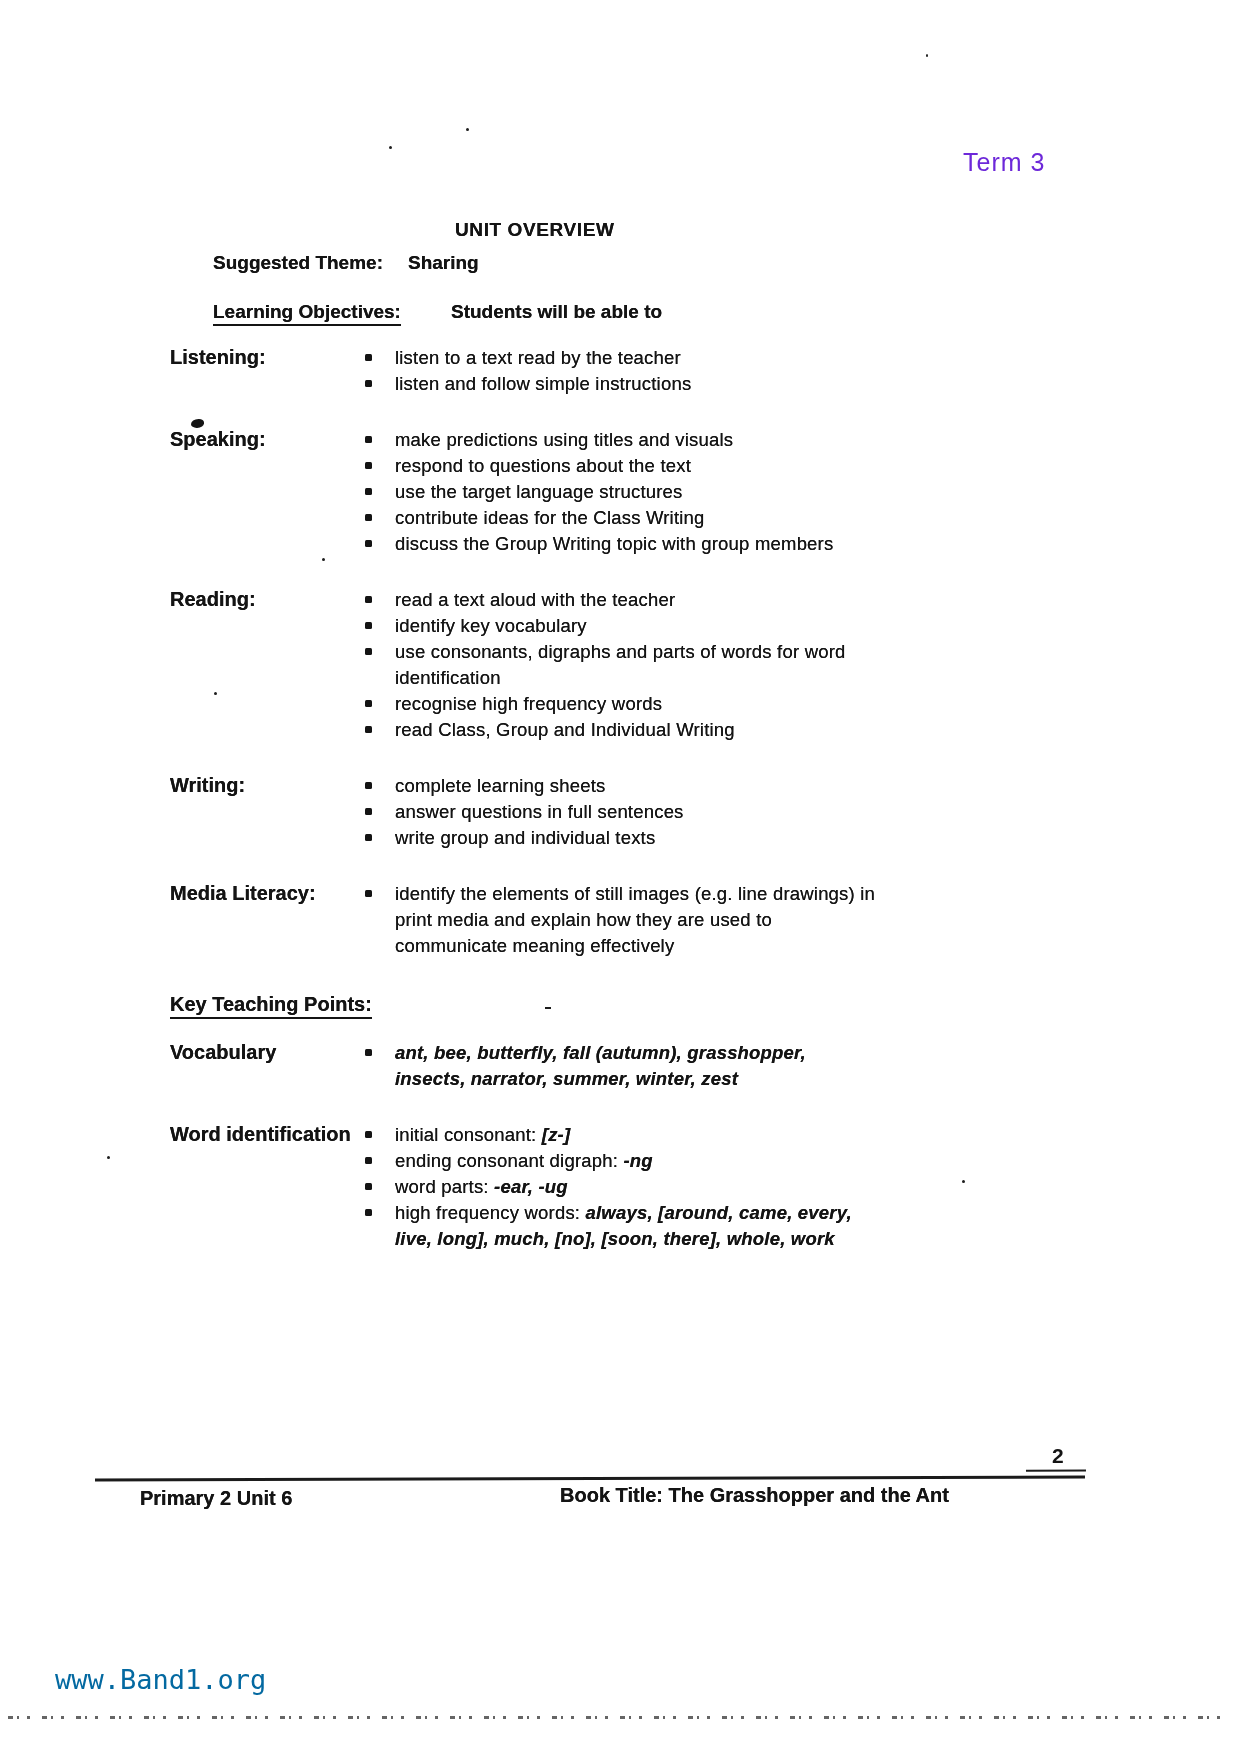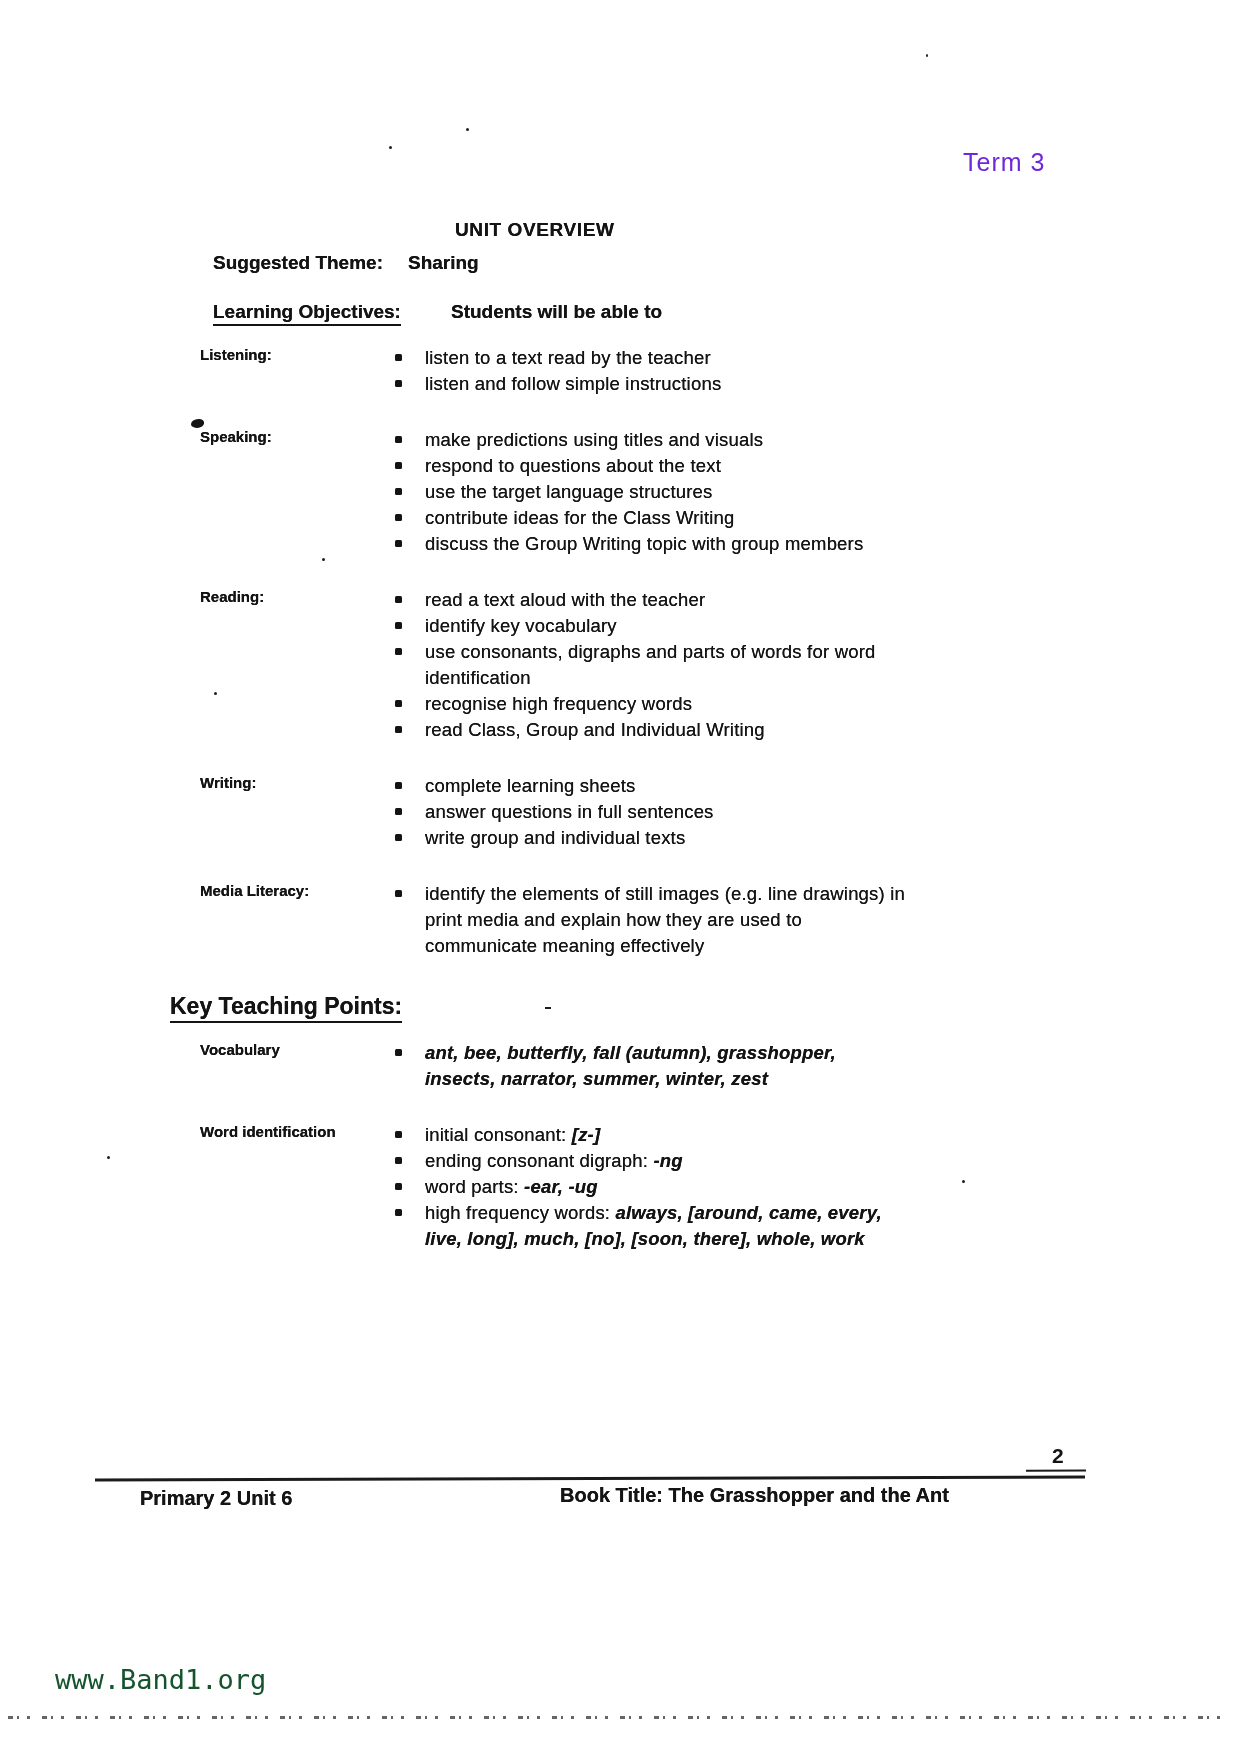--- a/index.html
+++ b/index.html
@@ -17,35 +17,35 @@
   .obj-row{top:301px;}
   .lbl{width:195px;flex:none;font-size:19px;font-weight:700;text-shadow:0 0 .4px #111;}
   .lbl.u, .kt-heading{border-bottom:2.5px solid #141414;padding-bottom:1px;}
   .lbl.u{width:auto;margin-right:26px;}
   .obj-row .val{margin-left:24px;}
   .val{font-size:19px;font-weight:700;text-shadow:0 0 .3px #111;}
   
   .sections{position:absolute;left:170px;top:345px;width:920px;display:flex;flex-direction:column;gap:30px;}
   .kt-sections{position:absolute;left:170px;top:1040px;width:920px;display:flex;flex-direction:column;gap:30px;}
   .sec-row{display:flex;align-items:flex-start;}
-  .sec-label{width:195px;flex:none;font-size:15px;font-weight:700;text-shadow:0 0 .4px #111;padding-top:1px;margin-left:30px;}
+  .sec-label{width:195px;flex:none;font-size:20px;font-weight:700;text-shadow:0 0 .4px #111;padding-top:1px;}
   .bullets{display:flex;flex-direction:column;}
   .bullet{display:flex;align-items:flex-start;min-height:26px;}
   .marker{flex:none;width:7px;height:7px;background:#141414;border-radius:1.5px;margin:9px 23px 0 0;}
   .btext{font-size:18.5px;line-height:26px;max-width:482px;letter-spacing:.2px;text-shadow:0 0 .35px #222;}
   .it{font-style:italic;font-weight:bold;}
-  .kt-heading{position:absolute;left:170px;top:993px;font-size:23px;font-weight:700;text-shadow:0 0 .4px #111;}
+  .kt-heading{position:absolute;left:170px;top:993px;font-size:20px;font-weight:700;text-shadow:0 0 .4px #111;}
   
   .pageno{position:absolute;top:1444px;left:1052px;font-size:21px;font-weight:700;}
   .footer-rule{position:absolute;top:1477px;left:95px;width:990px;height:3px;background:#1b1b1b;transform:rotate(-.18deg);}
   .footer-rule:after{content:"";position:absolute;right:-1px;top:-6px;width:60px;height:2px;background:#1b1b1b;}
   .footer-left{position:absolute;top:1487px;left:140px;font-size:20px;font-weight:700;text-shadow:0 0 .4px #111;}
   .footer-right{position:absolute;top:1484px;left:560px;font-size:20px;font-weight:700;text-shadow:0 0 .4px #111;}
   
-  .watermark{position:absolute;top:1664px;left:55px;font-family:"DejaVu Sans Mono",monospace;font-size:27px;color:#14532d;}
+  .watermark{position:absolute;top:1664px;left:55px;font-family:"DejaVu Sans Mono",monospace;font-size:27px;color:#0369a1;}
   .noise-line{position:absolute;top:1716px;left:8px;width:1222px;height:3px;opacity:.78;
     background:repeating-linear-gradient(90deg,#3a3a3a 0 5px,transparent 5px 9px,#3a3a3a 9px 11px,transparent 11px 19px,#3a3a3a 19px 22px,transparent 22px 34px);}
   .speck{position:absolute;background:#1d1d1d;border-radius:50%;}
   .blob{position:absolute;background:#141414;border-radius:60% 40% 55% 45%;}
 </style>
 </head>
 <body>
 
 <div class="sheet">
 

